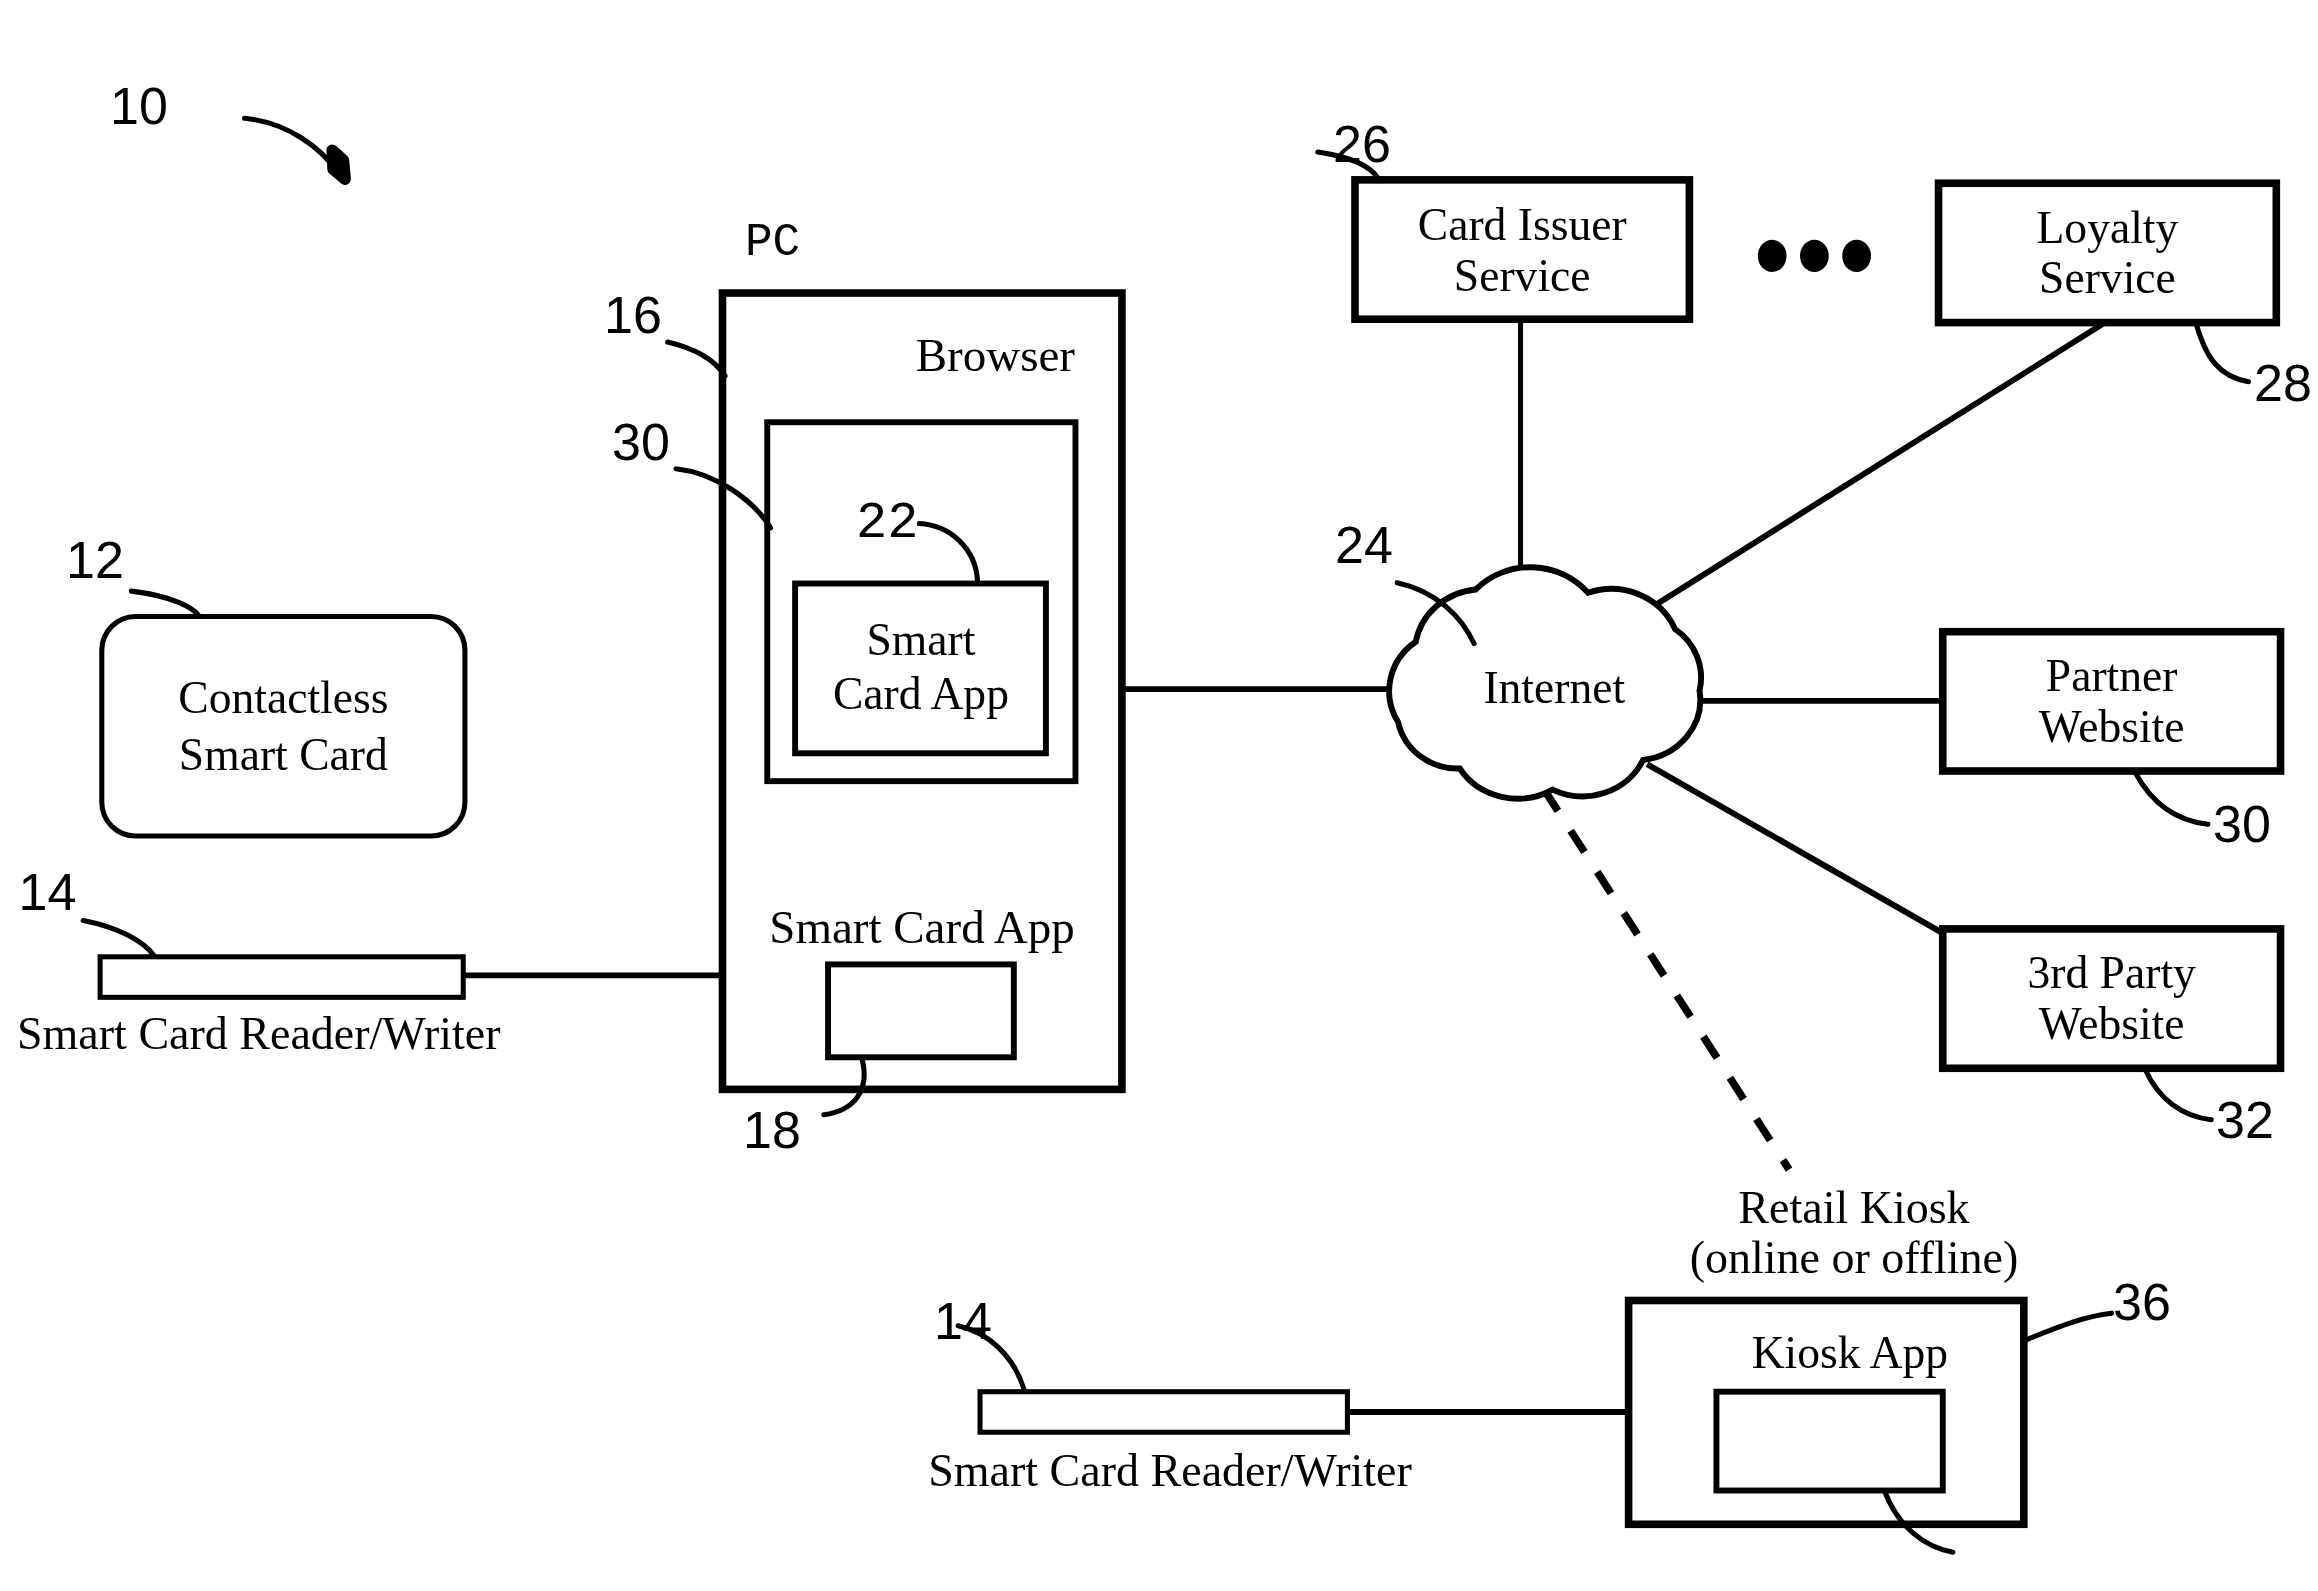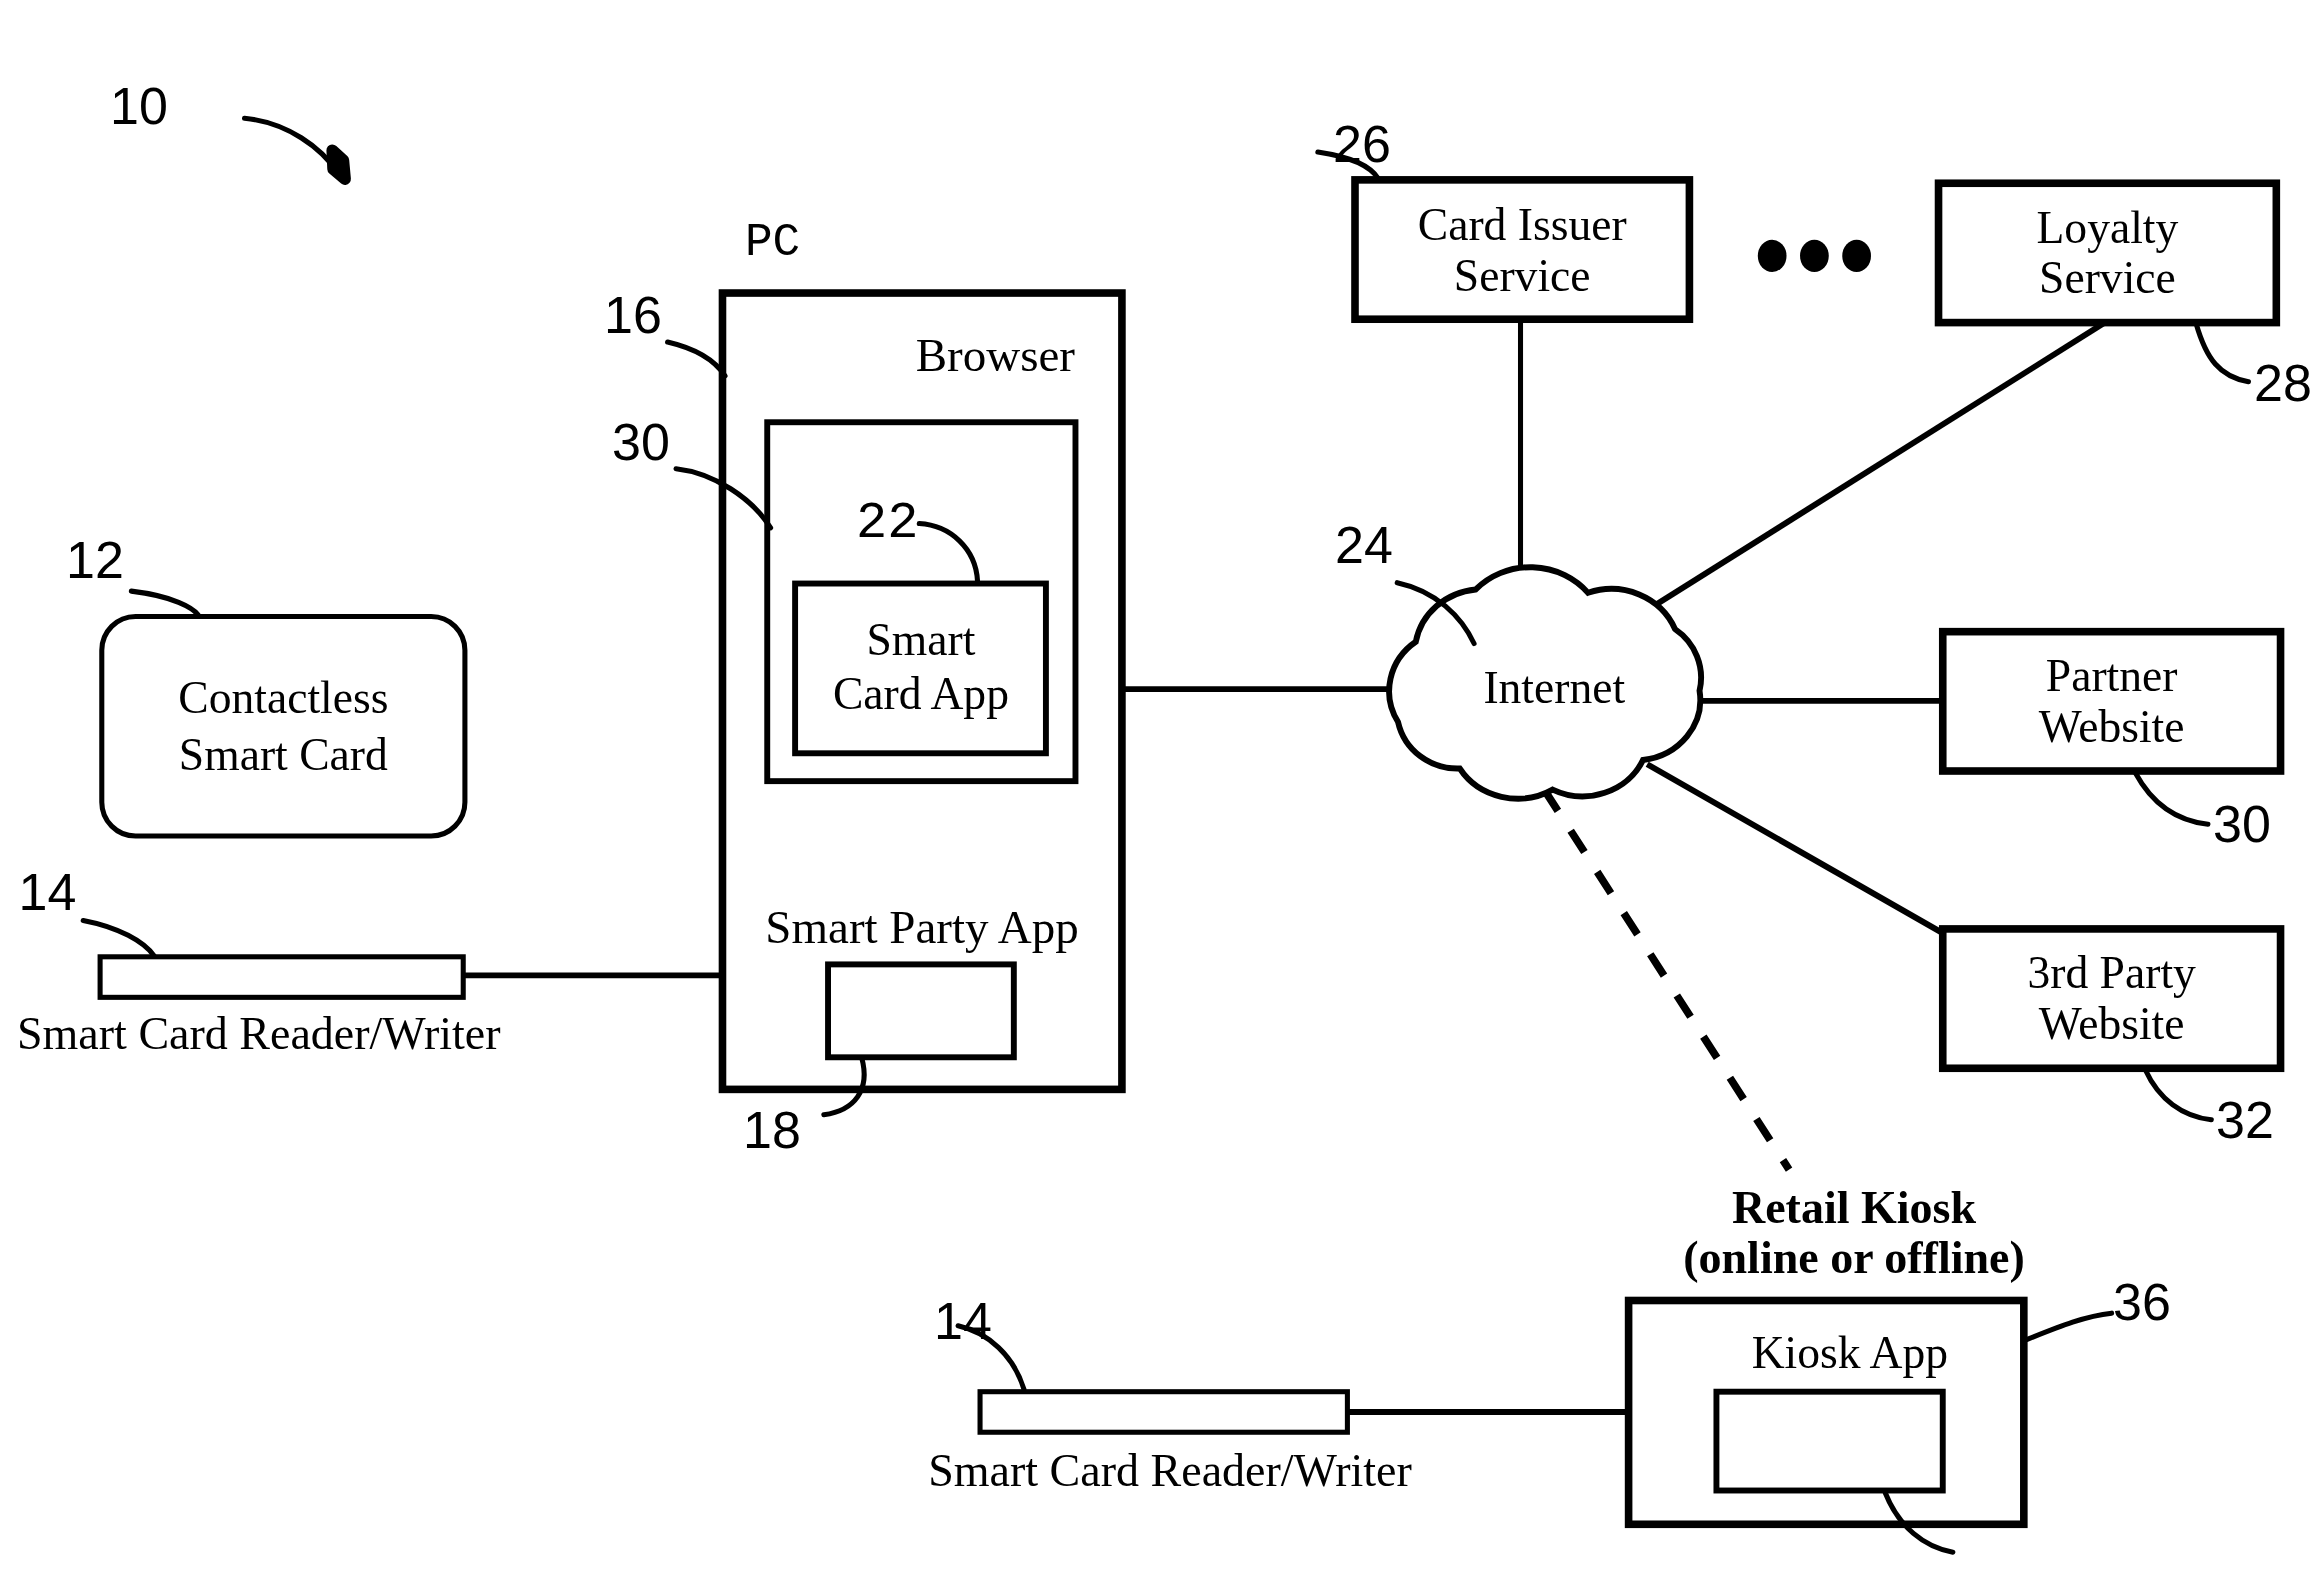--- a/index.html
+++ b/index.html
@@ -176,39 +176,39 @@
 <div style="position:absolute;left:743px;top:1100px;font-size:52px;
      font-family:Liberation Sans, sans-serif;">18</div>
 
 <div style="position:absolute;left:722px;top:217px;width:101px;text-align:center;font-size:46px;
      font-family:Liberation Mono, monospace;">PC</div>
 
 <div style="position:absolute;left:767px;top:328px;width:308px;text-align:right;font-size:47px;
      font-family:'Liberation Serif','DejaVu Serif',serif;">Browser</div>
 
 <div style="position:absolute;left:722px;top:900px;width:400px;text-align:center;font-size:47px;
-     font-family:'Liberation Serif','DejaVu Serif',serif;">Smart Party App</div>
+     font-family:'Liberation Serif','DejaVu Serif',serif;">Smart Card App</div>
 
 <div style="position:absolute;left:1333px;top:114px;font-size:52px;
      font-family:'Liberation Sans','DejaVu Sans',sans-serif;">26</div>
 
 <div style="position:absolute;left:1335px;top:515px;font-size:52px;
      font-family:'Liberation Sans','DejaVu Sans',sans-serif;">24</div>
 
 <div style="position:absolute;left:2254px;top:353px;font-size:52px;
      font-family:'Liberation Sans','DejaVu Sans',sans-serif;">28</div>
 
 <div style="position:absolute;left:2213px;top:794px;font-size:52px;
      font-family:'Liberation Sans','DejaVu Sans',sans-serif;">30</div>
 
 <div style="position:absolute;left:2216px;top:1090px;font-size:52px;
      font-family:'Liberation Sans','DejaVu Sans',sans-serif;">32</div>
 
 <div style="position:absolute;left:1664px;top:1183px;width:380px;text-align:center;font-size:46px;
-     line-height:1.08;font-family:'Liberation Serif','DejaVu Serif',serif;font-weight:bold;">
+     line-height:1.08;font-family:'Liberation Serif','DejaVu Serif',serif;">
   <div>Retail Kiosk</div>
   <div>(online or offline)</div>
 </div>
 
 <div style="position:absolute;left:2113px;top:1272px;font-size:52px;
      font-family:Liberation Sans, sans-serif;">36</div>
 
 <div style="position:absolute;left:1958px;top:1573px;font-size:52px;
      font-family:'Liberation Sans','DejaVu Sans',sans-serif;margin-top:44px;">38</div>
 

